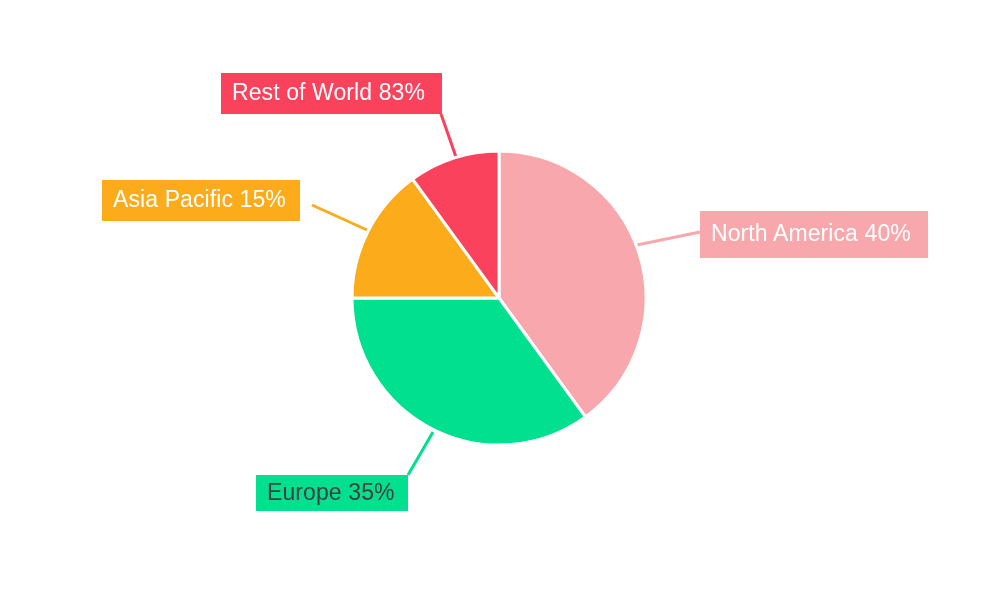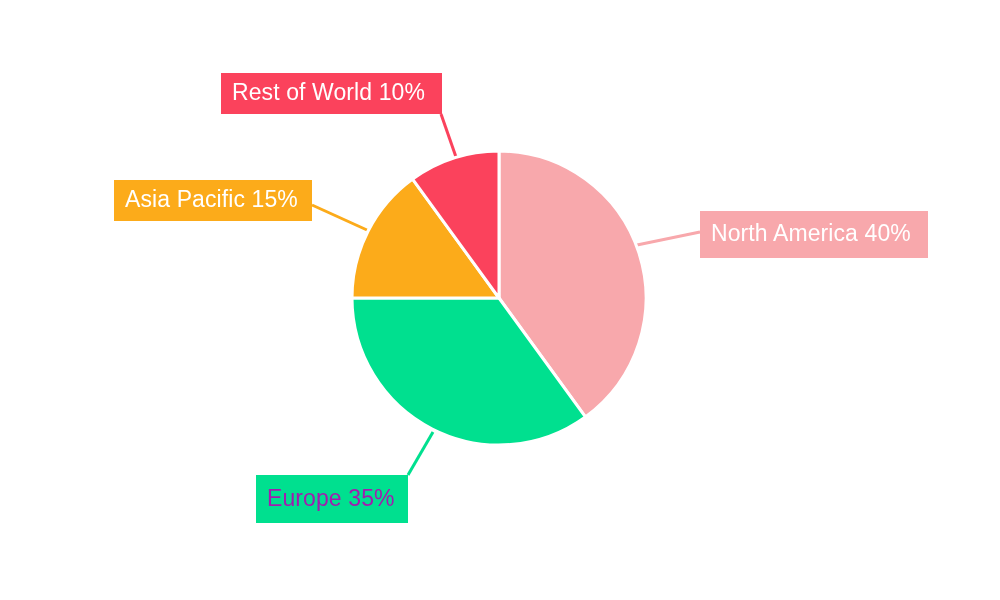--- a/index.html
+++ b/index.html
@@ -60,23 +60,23 @@
         <path d="M 499 298 L 499.00 151.00 A 147 147 0 0 1 585.40 416.93 Z" fill="#f8a8ac" stroke="#ffffff" stroke-width="3" stroke-linejoin="round"></path>
         <path d="M 499 298 L 585.40 416.93 A 147 147 0 0 1 352.00 298.00 Z" fill="#00e08f" stroke="#ffffff" stroke-width="3" stroke-linejoin="round"></path>
         <path d="M 499 298 L 352.00 298.00 A 147 147 0 0 1 412.60 179.07 Z" fill="#fcab1a" stroke="#ffffff" stroke-width="3" stroke-linejoin="round"></path>
         <path d="M 499 298 L 412.60 179.07 A 147 147 0 0 1 499.00 151.00 Z" fill="#fb425c" stroke="#ffffff" stroke-width="3" stroke-linejoin="round"></path>
       </g>
   </svg>
   <div id="label-layer">
       <div class="pie-label" style="left: 700px; top: 211px; width: 228px; height: 47px; background: rgb(248, 168, 172); color: rgb(255, 255, 255);">
         <span>North America 40%</span>
       </div>
-      <div class="pie-label" style="left: 256px; top: 475px; width: 152px; height: 48px; background: rgb(0, 224, 143); color: #a21caf;">
+      <div class="pie-label" style="left: 256px; top: 475px; width: 152px; height: 36px; background: rgb(0, 224, 143); color: #404040;">
         <span>Europe 35%</span>
       </div>
-      <div class="pie-label" style="left: 114px; top: 180px; width: 198px; height: 41px; background: rgb(252, 171, 26); color: rgb(255, 255, 255);">
+      <div class="pie-label" style="left: 102px; top: 180px; width: 198px; height: 41px; background: rgb(252, 171, 26); color: rgb(255, 255, 255);">
         <span>Asia Pacific 15%</span>
       </div>
       <div class="pie-label" style="left: 221px; top: 73px; width: 221px; height: 41px; background: rgb(251, 66, 92); color: rgb(255, 255, 255);">
-        <span>Rest of World 10%</span>
+        <span>Rest of World 83%</span>
       </div>
     </div>
 </div>
 
 </body></html>

